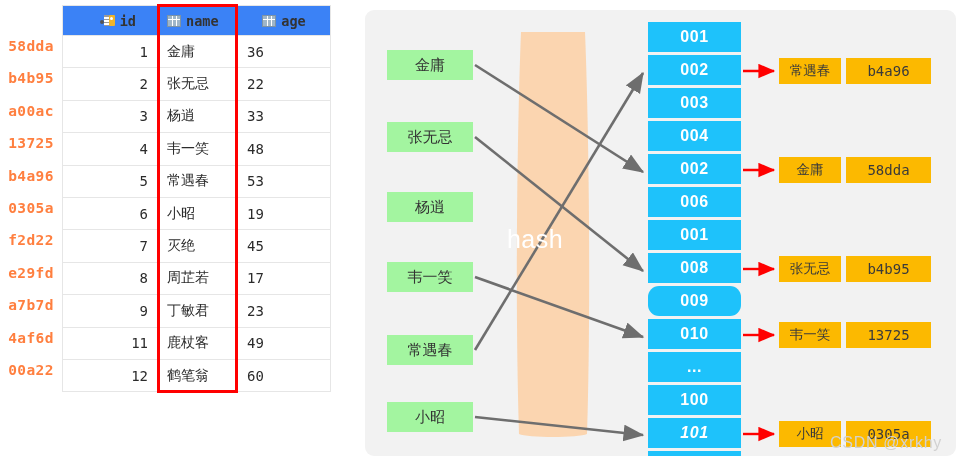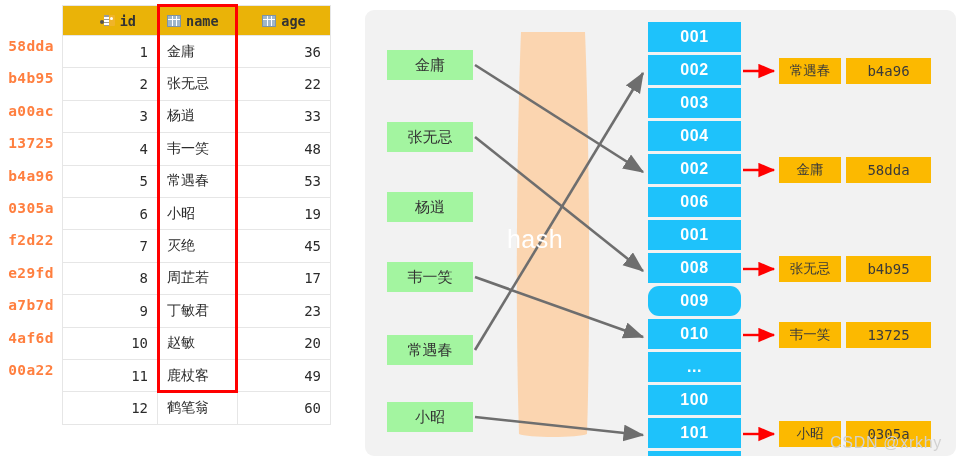--- a/index.html
+++ b/index.html
@@ -39,39 +39,39 @@
   }
   table.grid th,table.grid td{
     border:1px solid #e6e6e6;
     height:32.4px;
     padding:0 9px;
     font-size:14px;
     color:#2b2b2b;
     box-sizing:border-box;
   }
   table.grid th{
-    background:#eab308;
+    background:#3b82f6;
     height:30px;
     font-weight:bold;
     color:#333;
     font-size:13.5px;
     text-align:left;
     font-family:"DejaVu Sans Mono","Liberation Mono",monospace;
   }
   table.grid col.c-id{width:95px;}
   table.grid col.c-name{width:80px;}
   table.grid col.c-age{width:93px;}
   td.id-cell{
     text-align:right;padding-right:22px;
     font-family:"DejaVu Sans Mono","Liberation Mono",monospace;
     font-size:14.5px;
   }
   td.name-cell{text-align:left;padding-left:10px;font-size:14px;}
   td.age-cell{
-    text-align:right;
+    text-align:left;
     font-family:"DejaVu Sans Mono","Liberation Mono",monospace;
     font-size:14.5px;
   }
   th .th-in{display:flex;align-items:center;gap:5px;}
   th.th-id .th-in{justify-content:flex-end;padding-right:12px;}
   th.th-age .th-in{justify-content:center;}
 
   
   .ico{display:inline-block;flex:0 0 auto;}
   .ico-key{width:15px;height:13px;position:relative;}
@@ -250,25 +250,20 @@
           <td class="id-cell">8</td>
           <td class="name-cell">周芷若</td>
           <td class="age-cell">17</td>
         </tr>
         <tr>
           <td class="id-cell">9</td>
           <td class="name-cell">丁敏君</td>
           <td class="age-cell">23</td>
         </tr>
         <tr>
-          <td class="id-cell">10</td>
-          <td class="name-cell">赵敏</td>
-          <td class="age-cell">20</td>
-        </tr>
-        <tr>
           <td class="id-cell">11</td>
           <td class="name-cell">鹿杖客</td>
           <td class="age-cell">49</td>
         </tr>
         <tr>
           <td class="id-cell">12</td>
           <td class="name-cell">鹤笔翁</td>
           <td class="age-cell">60</td>
         </tr>
       </tbody>
@@ -324,21 +319,21 @@
       <div class="bucket" style="top: 78px;">003</div>
       <div class="bucket" style="top: 111px;">004</div>
       <div class="bucket" style="top: 144px;">002</div>
       <div class="bucket" style="top: 177px;">006</div>
       <div class="bucket" style="top: 210px;">001</div>
       <div class="bucket" style="top: 243px;">008</div>
       <div class="bucket" style="top: 276px; border-radius: 11px;">009</div>
       <div class="bucket" style="top: 309px;">010</div>
       <div class="bucket" style="top: 342px;">...</div>
       <div class="bucket" style="top: 375px;">100</div>
-      <div class="bucket" style="top: 408px;">101</div>
+      <div class="bucket" style="top: 408px; font-style: italic;">101</div>
       <div class="bucket" style="top: 441px;">...</div>
     </div>
   <div id="result-boxes">
       <div class="rbox nm" style="left: 414px; top: 48px;">常遇春</div>
       <div class="rbox hx" style="left: 481px; top: 48px;">b4a96</div>
       <div class="rbox nm" style="left: 414px; top: 147px;">金庸</div>
       <div class="rbox hx" style="left: 481px; top: 147px;">58dda</div>
       <div class="rbox nm" style="left: 414px; top: 246px;">张无忌</div>
       <div class="rbox hx" style="left: 481px; top: 246px;">b4b95</div>
       <div class="rbox nm" style="left: 414px; top: 312px;">韦一笑</div>

